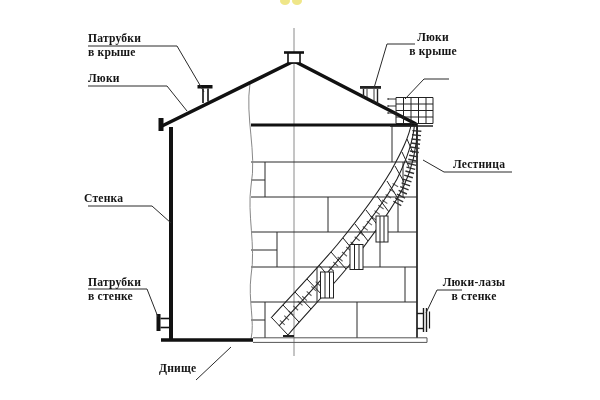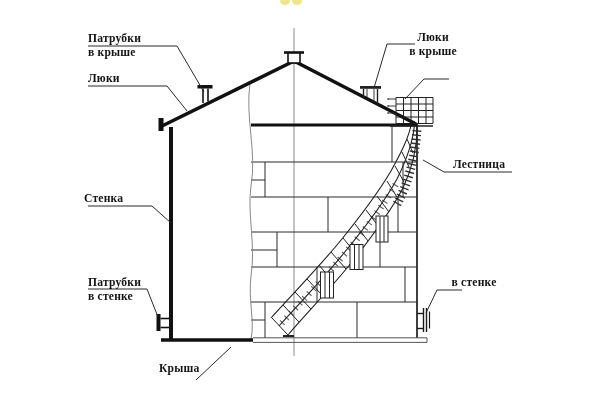--- a/index.html
+++ b/index.html
@@ -194,30 +194,31 @@
   <div class="callout" style="left:84px;top:192px">
     <span>Стенка</span>
   </div>
 
   <div class="callout" style="left:88px;top:276px">
     <span>Патрубки</span>
     <span>в стенке</span>
   </div>
 
   <div class="callout" style="left:159px;top:362px">
-    <span>Крыша</span>
+    <span>Днище</span>
   </div>
 
   <div class="callout right" style="left:403px;top:31px;width:60px">
     <span>Люки</span>
     <span>в крыше</span>
   </div>
 
 
   <div class="callout" style="left:453px;top:158px">
     <span>Лестница</span>
   </div>
 
   <div class="callout right" style="left:437px;top:276px;width:74px">
+    <span>Люки-лазы</span>
     <span>в стенке</span>
   </div>
 
 </div>
 
 </body></html>

